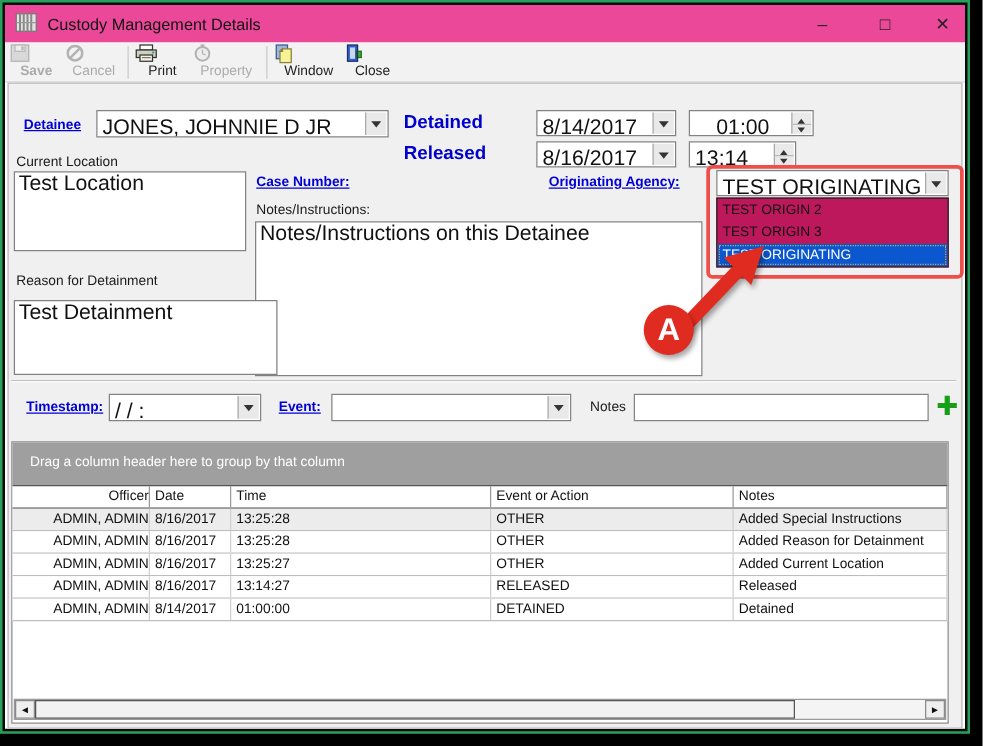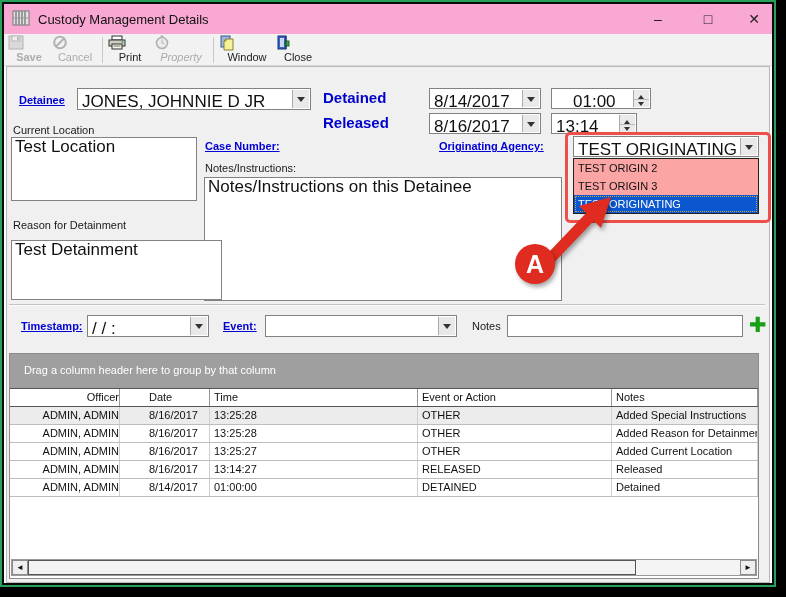--- a/index.html
+++ b/index.html
@@ -1,21 +1,21 @@
 <!DOCTYPE html>
 <html><head>
 <meta charset="utf-8">
 <style>
   html,body{margin:0;padding:0;}
   body{width:786px;height:597px;background:#000;font-family:"Liberation Sans","DejaVu Sans",sans-serif;position:relative;overflow:hidden;}
   .shot{position:absolute;left:0;top:0;width:786px;height:597px;}
   .window{position:absolute;left:0;top:0;width:776px;height:587px;box-sizing:border-box;border:2px solid #28a05c;background:#0a0a0a;padding:2px;}
   .win-body{position:relative;width:768px;height:579px;background:#ffffff;}
   
-  .titlebar{position:absolute;left:0;top:0;width:100%;height:30px;background:#f9a8d4;}
+  .titlebar{position:absolute;left:0;top:0;width:100%;height:30px;background:#ec4899;}
   .title-icon{position:absolute;left:8px;top:6px;}
   .title-text{position:absolute;left:34px;top:8px;font-size:13px;color:#111;}
   .winctl{position:absolute;top:0;width:40px;height:30px;text-align:center;line-height:30px;font-size:14px;color:#222;cursor:default;}
   .ctl-min{left:634px;} .ctl-max{left:684px;} .ctl-close{left:730px;}
   
   .toolbar{position:absolute;left:0;top:30px;width:100%;height:31px;background:#f2f2f2;border-bottom:1px solid #d9d9d9;}
   .tbtn{position:absolute;top:1px;height:29px;text-align:center;font-size:11px;color:#222;}
   .tbtn .ticon{display:block;height:16px;margin:0 auto;}
   .tbtn .tlabel{display:block;margin-top:0px;}
   .tbtn.disabled .tlabel{color:#ababab;}
@@ -30,40 +30,40 @@
   .combo{padding:3px 18px 0 4px;white-space:nowrap;overflow:hidden;}
   .dd-btn{position:absolute;right:1px;top:1px;bottom:1px;width:16px;background:#e9e9e9;border-left:1px solid #aaa;}
   .dd-btn:after{content:"";position:absolute;left:4px;top:50%;margin-top:-2px;border:4px solid transparent;border-top:5px solid #333;}
   .spin{position:absolute;right:1px;top:1px;bottom:1px;width:15px;background:#e9e9e9;border-left:1px solid #aaa;}
   .spin .up,.spin .dn{position:absolute;left:0;width:100%;height:50%;}
   .spin .up{top:0;border-bottom:1px solid #bbb;}
   .spin .dn{bottom:0;}
   .spin .up:after{content:"";position:absolute;left:4px;top:2px;border:3px solid transparent;border-bottom:4px solid #333;}
   .spin .dn:after{content:"";position:absolute;left:4px;top:3px;border:3px solid transparent;border-top:4px solid #333;}
   
-  .ddlist{position:absolute;background:#fca5a5;border:1px solid #222;box-sizing:border-box;z-index:5;}
+  .ddlist{position:absolute;background:#be185d;border:1px solid #222;box-sizing:border-box;z-index:5;}
   .dd-item{height:18px;line-height:18px;padding-left:4px;font-size:11px;color:#111;white-space:nowrap;}
   .dd-item.sel{background:#0b57d0;color:#fff;outline:1px dotted #caa43c;outline-offset:-2px;}
   
   .callout{position:absolute;border:3px solid #ee4f4a;border-radius:5px;z-index:4;pointer-events:none;}
   .badge-a{position:absolute;width:40px;height:40px;border-radius:50%;background:#e02b20;color:#fff;font-size:25px;font-weight:bold;text-align:center;line-height:40px;z-index:7;box-shadow:2px 3px 4px rgba(0,0,0,0.35);}
   .arrow-svg{position:absolute;z-index:6;pointer-events:none;}
   .divider{position:absolute;left:2px;width:756px;height:0;border-top:1px solid #c2c2c2;border-bottom:1px solid #fdfdfd;}
   .plus{position:absolute;font-size:21px;font-weight:bold;color:#17a017;z-index:2;}
   
   .grid-wrap{position:absolute;left:2px;top:286px;width:750px;height:226px;border:1px solid #8a8a8a;background:#fff;box-sizing:border-box;}
   .group-band{position:absolute;left:0;top:0;width:100%;height:34px;background:#9f9f9f;}
   .group-band .hint{position:absolute;left:14px;top:10px;font-size:11px;color:#fff;}
   .ghead{position:absolute;left:0;top:34px;width:100%;height:19px;background:#fff;border-top:1px solid #555;border-bottom:1px solid #555;box-sizing:border-box;display:flex;}
   .ghead .gc{font-size:11px;color:#111;padding:2px 0 0 4px;border-right:1px solid #9a9a9a;box-sizing:border-box;overflow:hidden;white-space:nowrap;}
   .gbody{position:absolute;left:0;top:53px;width:100%;}
   .grow{display:flex;height:18px;background:#fff;border-bottom:1px solid #bdbdbd;box-sizing:border-box;}
   .grow.alt0{background:#ececec;}
   .grow .gc{font-size:11px;color:#111;padding:2px 0 0 4px;border-right:1px solid #cfcfcf;box-sizing:border-box;overflow:hidden;white-space:nowrap;}
-  .c0{width:110px;text-align:right;} .c1{width:65px;margin-left:25px;} .c2{width:208px;} .c3{width:194px;} .c4{flex:1;}
+  .c0{width:110px;text-align:right;} .c1{width:65px;} .c2{width:208px;} .c3{width:194px;} .c4{flex:1;}
   
   .hscroll{position:absolute;left:0;bottom:2px;width:746px;height:17px;background:#f4f4f4;border:1px solid #9a9a9a;box-sizing:border-box;margin-left:1px;}
   .sb-btn{position:absolute;top:0;width:16px;height:15px;background:#efefef;border:1px solid #8a8a8a;box-sizing:border-box;text-align:center;line-height:13px;font-size:8px;color:#111;}
   .sb-left{left:0;} .sb-right{right:0;}
   .sb-thumb{position:absolute;left:16px;top:0;width:608px;height:15px;background:#f2f2f2;border:1px solid #555;box-sizing:border-box;}
   svg{display:block;}
 </style>
 </head>
 <body>
 
@@ -114,21 +114,21 @@
         <svg width="18" height="15">
                 <rect x="4" y="1" width="10" height="4" fill="#fff" stroke="#333"></rect>
                 <rect x="1" y="5" width="16" height="6" fill="#cfcfc0" stroke="#333"></rect>
                 <rect x="4" y="9" width="10" height="5" fill="#f4f4e2" stroke="#333"></rect>
                 <line x1="5.5" y1="11" x2="12.5" y2="11" stroke="#777"></line>
                 <circle cx="14.5" cy="7" r="0.9" fill="#2a7"></circle>
               </svg>
       </span>
       <span class="tlabel">Print</span>
     </div>
-    <div class="tbtn disabled" style="left:150px;width:54px;font-style:italic;">
+    <div class="tbtn disabled" style="left:150px;width:54px;">
       <span class="ticon">
         <svg width="16" height="15">
                 <circle cx="8" cy="8" r="5.5" fill="#ededed" stroke="#b2b2b2" stroke-width="1.6"></circle>
                 <line x1="8" y1="8" x2="8" y2="4.5" stroke="#b2b2b2"></line>
                 <line x1="8" y1="8" x2="10.5" y2="9" stroke="#b2b2b2"></line>
                 <rect x="6.5" y="0.5" width="3" height="1.6" fill="#b2b2b2"></rect>
               </svg>
       </span>
       <span class="tlabel">Property</span>
     </div>

